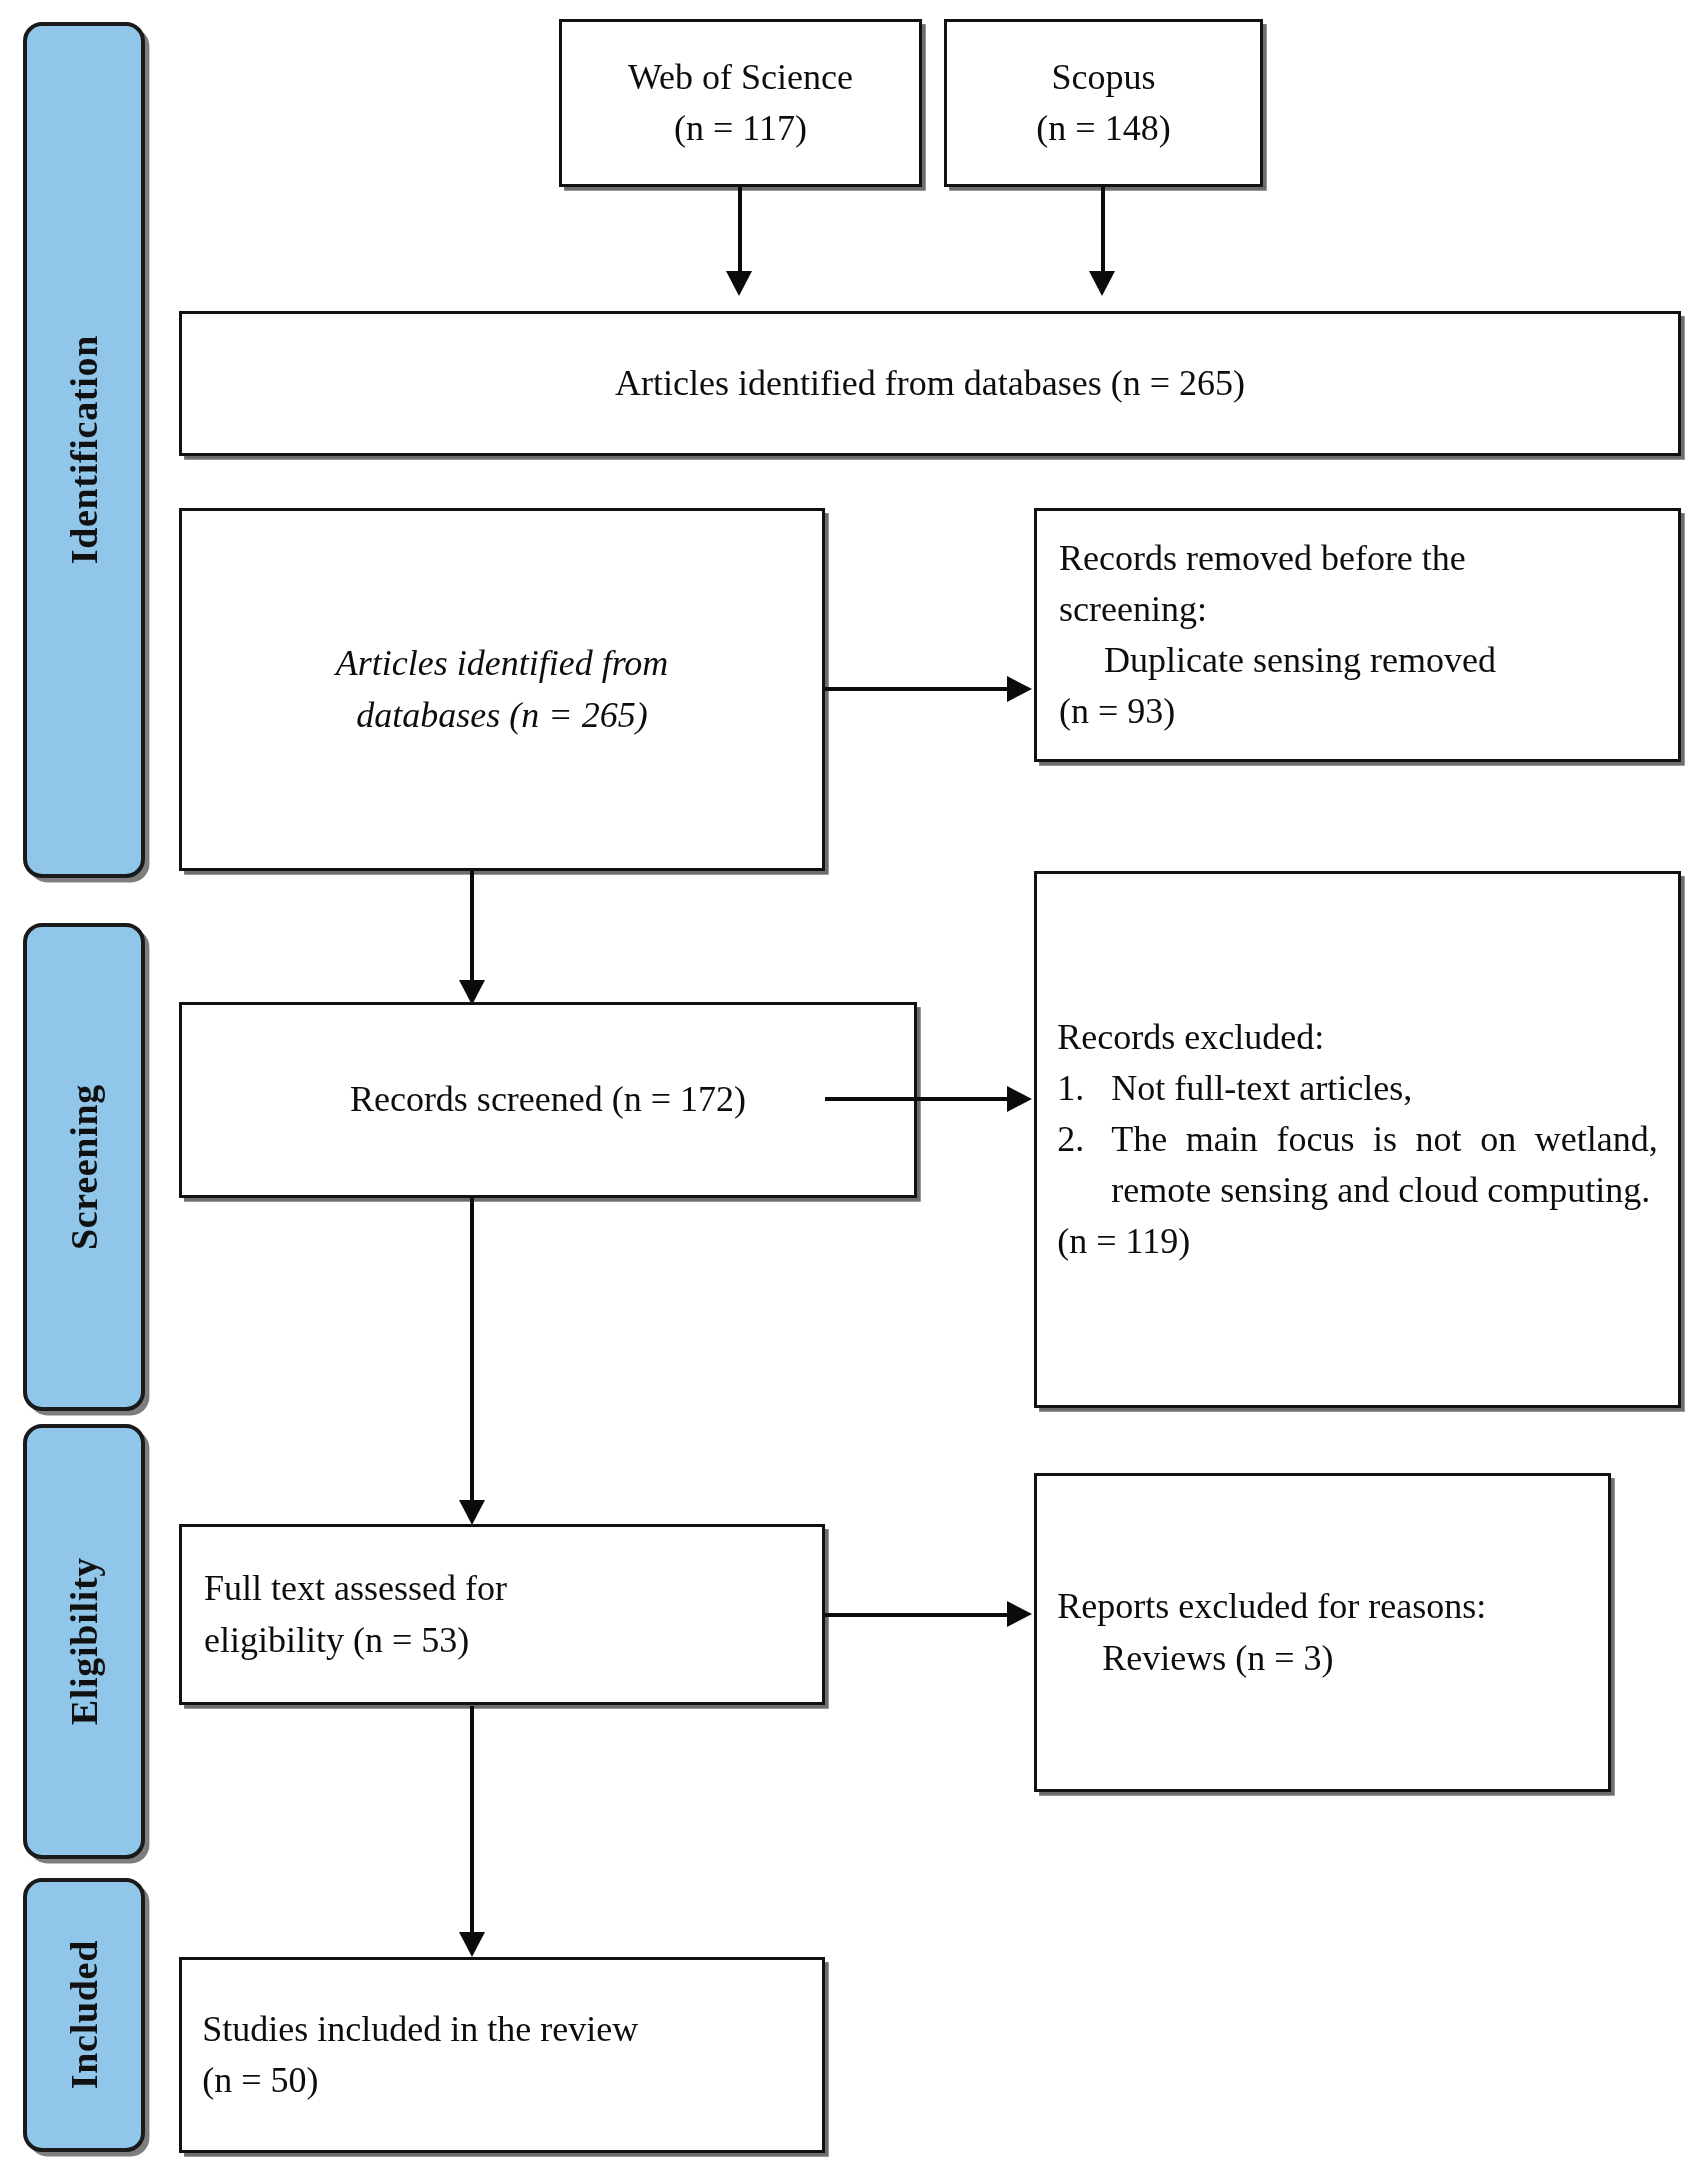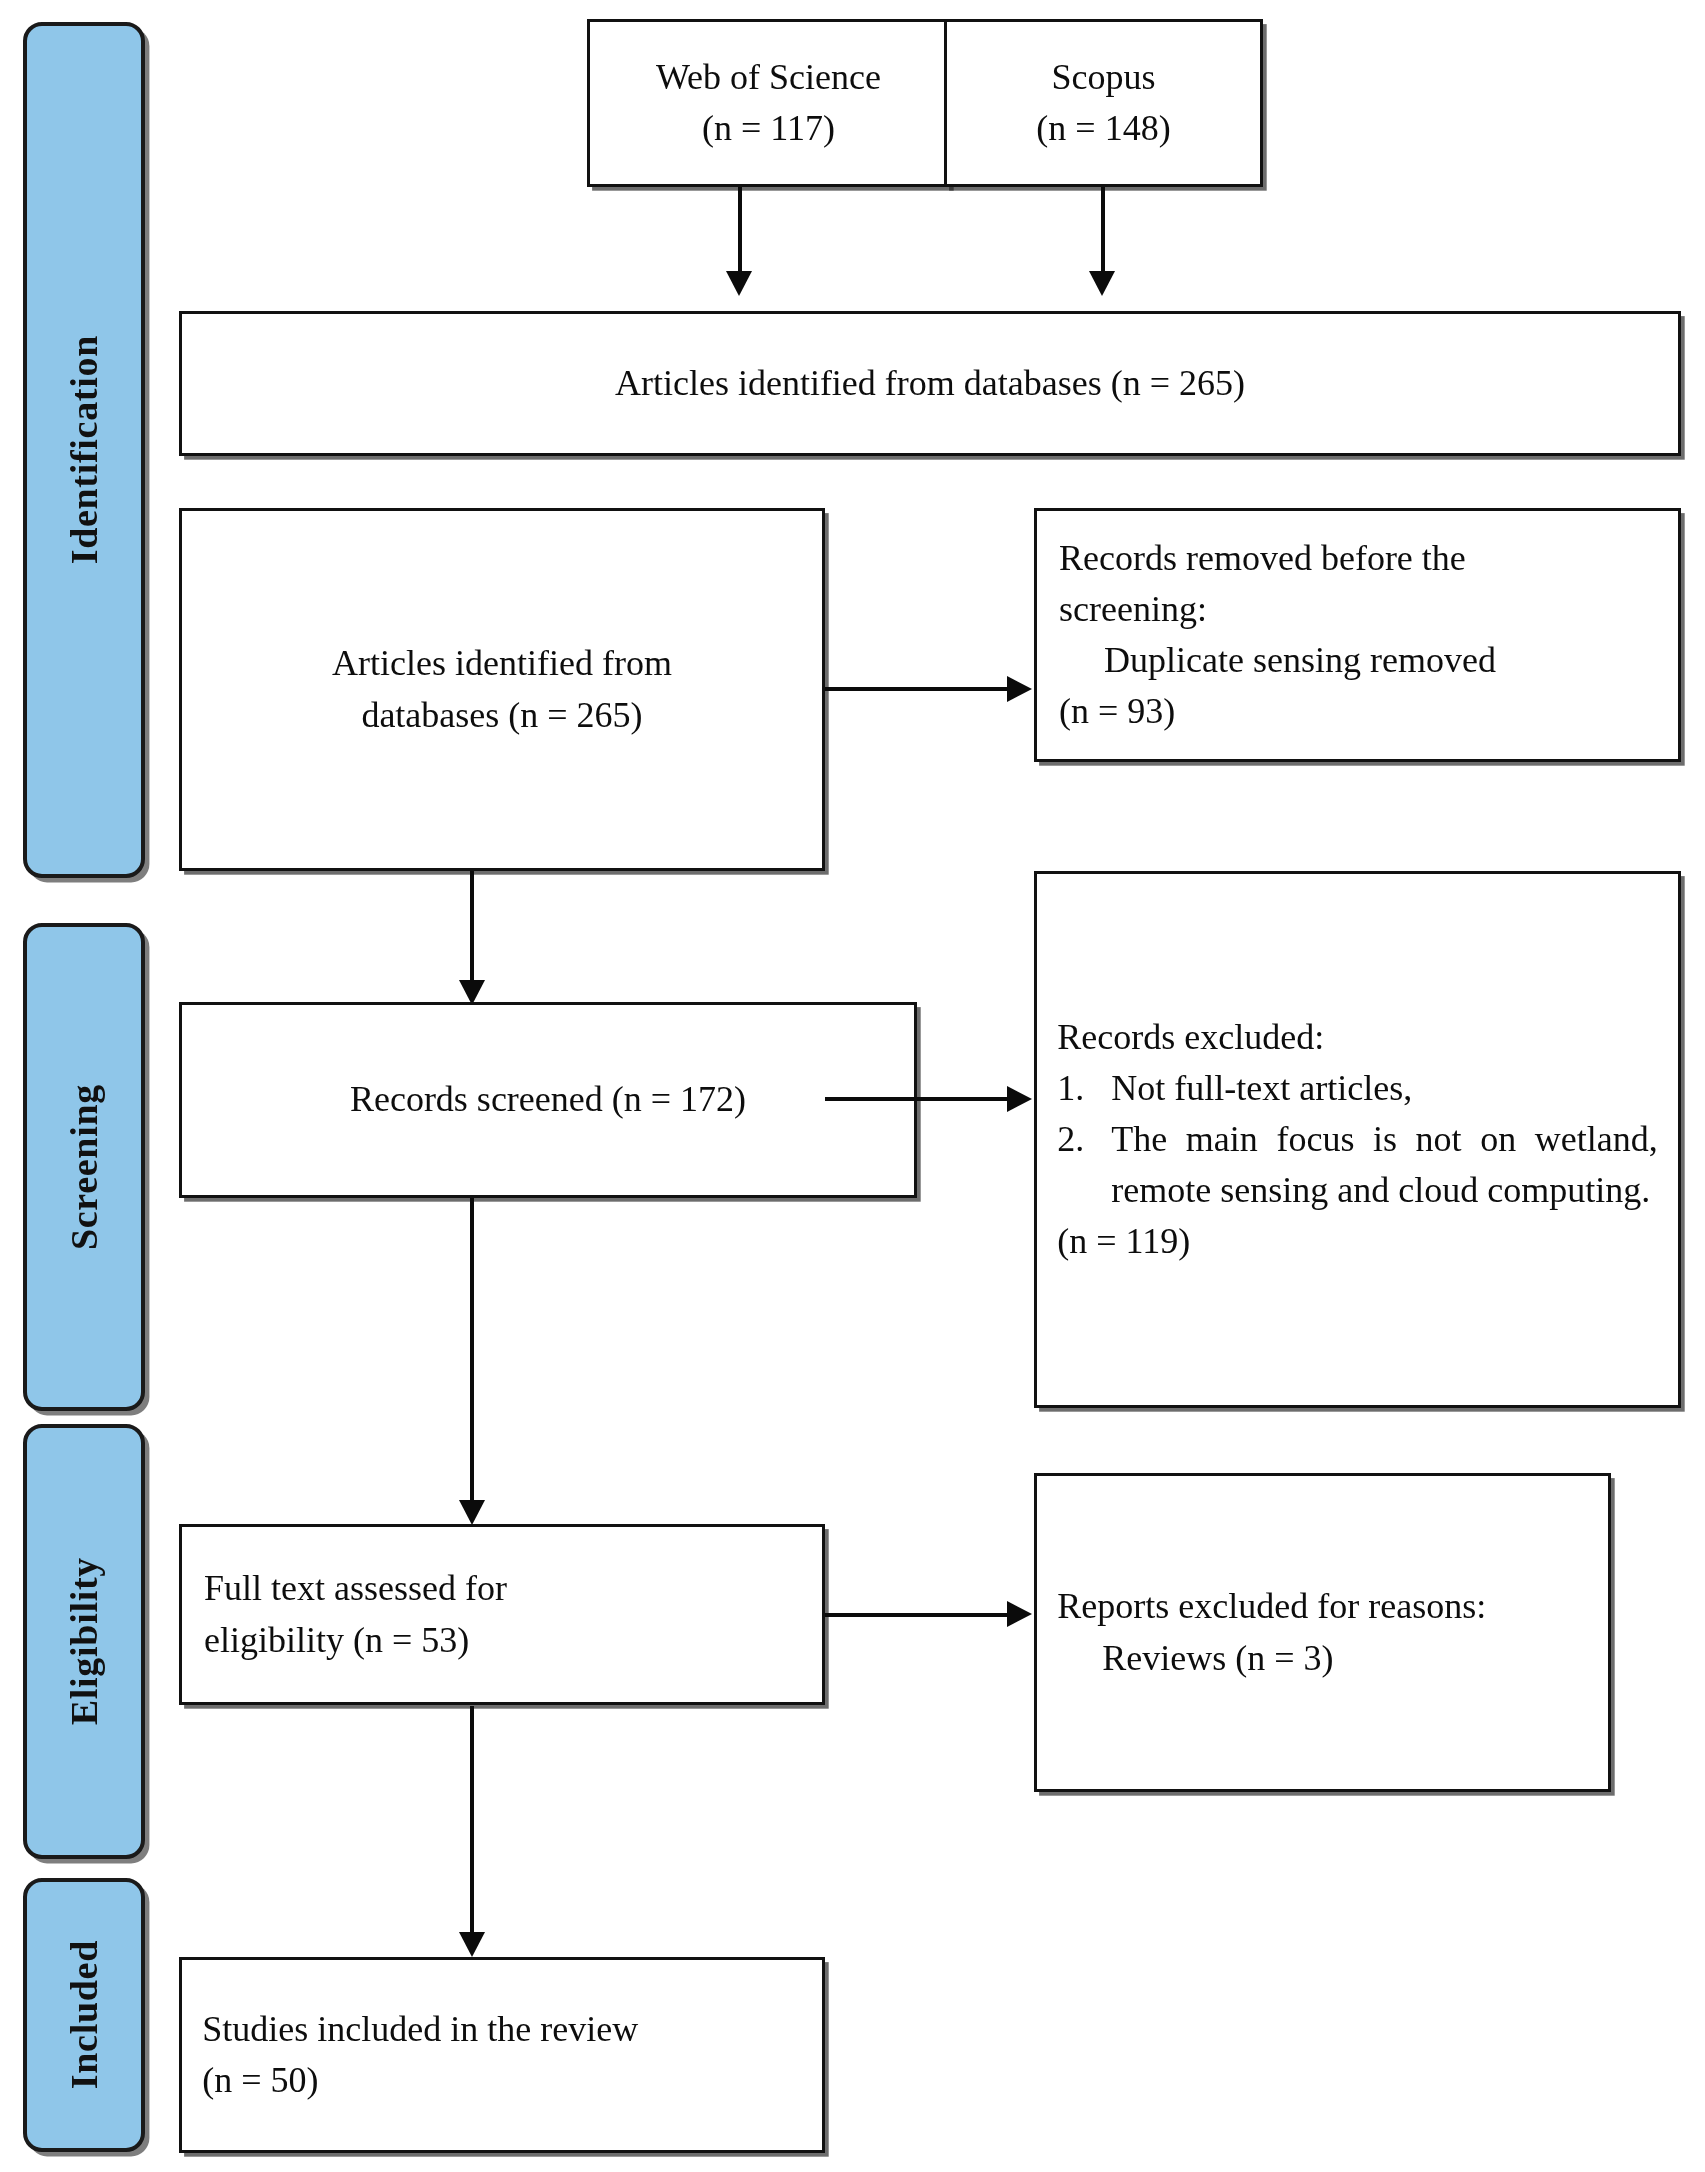--- a/index.html
+++ b/index.html
@@ -111,21 +111,21 @@
   </div>
 
   <div class="phase-tab" style="left:23px; top:1424px; width:122px; height:435px;">
     <span class="phase-label">Eligibility</span>
   </div>
 
   <div class="phase-tab" style="left:23px; top:1878px; width:122px; height:274px;">
     <span class="phase-label">Included</span>
   </div>
 
-  <div class="flow-box" style="left:559px; top:19px; width:363px; height:168px;margin-left:28px;">
+  <div class="flow-box" style="left:559px; top:19px; width:363px; height:168px;">
     <div class="box-text align-center">
       <span>Web of Science</span><br>
       <span>(n = 117)</span>
     </div>
   </div>
 
   <div class="flow-box" style="left:944px; top:19px; width:319px; height:168px;">
     <div class="box-text align-center">
       <span>Scopus</span><br>
       <span>(n = 148)</span>
@@ -135,21 +135,21 @@
   <div class="vline" style="left:738px; top:187px; height:89px;"></div>
   <div class="arrow-down" style="left:726px; top:271px;"></div>
 
   <div class="vline" style="left:1101px; top:187px; height:89px;"></div>
   <div class="arrow-down" style="left:1089px; top:271px;"></div>
 
   <div class="flow-box" style="left:179px; top:295px; width:1502px; height:145px;margin-top:16px;">
     <div class="box-text align-center">Articles identified from databases (n = 265)</div>
   </div>
 
-  <div class="flow-box" style="left:179px; top:508px; width:646px; height:363px;">
+  <div class="flow-box" style="left:179px; top:508px; width:646px; height:363px;font-style:italic;">
     <div class="box-text align-center">
       <span>Articles identified from</span><br>
       <span>databases (n = 265)</span>
     </div>
   </div>
 
   <div class="flow-box" style="left:1034px; top:508px; width:647px; height:254px;">
     <div class="box-text justify">
       <span class="jline">Records removed before the</span>
       <span class="jline">screening:</span>

